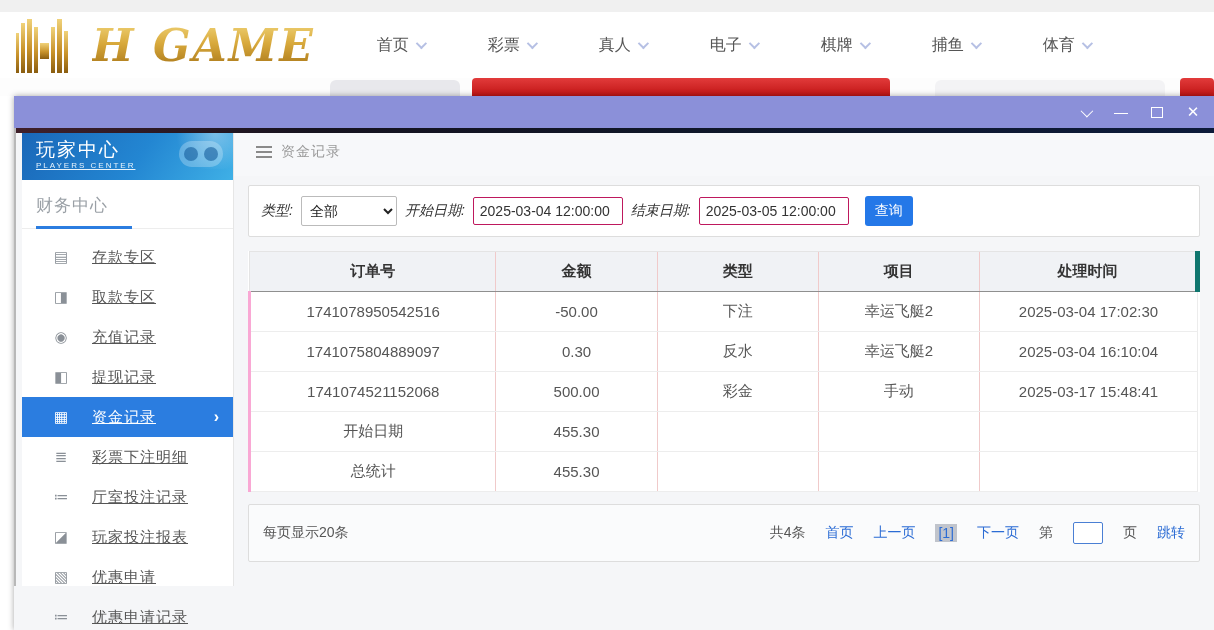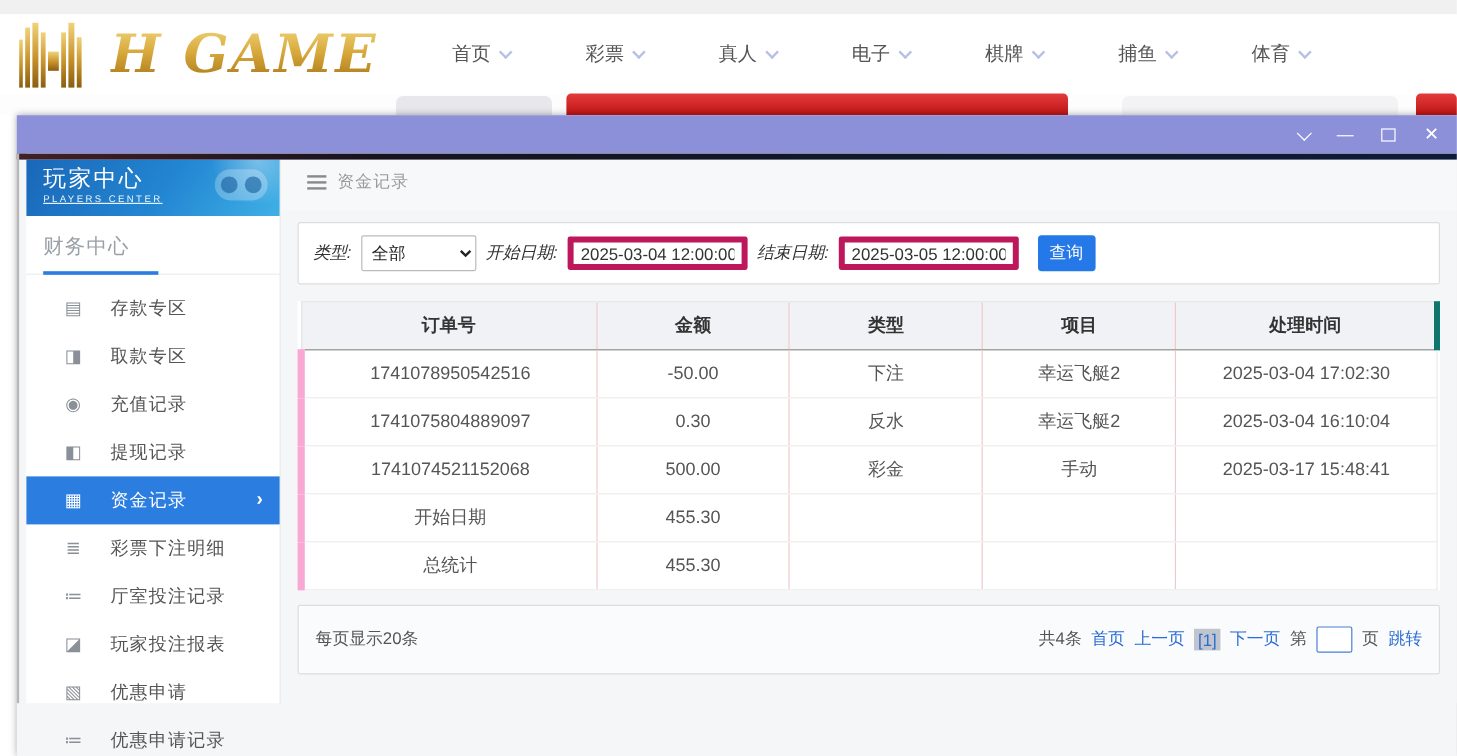--- a/index.html
+++ b/index.html
@@ -59,57 +59,57 @@
     background:rgba(255,255,255,.25); }
   .sb-pad:before, .sb-pad:after { content:""; position:absolute; top:6px; width:14px; height:14px; border-radius:50%; background:rgba(11,84,150,.55); }
   .sb-pad:before { left:5px; } .sb-pad:after { right:5px; }
   .sb-section { padding:14px 0 0 14px; }
   .sb-section-label { color:#9aa0a6; font-size:17px; letter-spacing:1px; }
   .sb-underline-row { margin-top:9px; position:relative; height:3px; border-bottom:1px solid #ededed; }
   .sb-underline { position:absolute; left:14px; top:0; width:96px; height:3px; background:#2b7de0; }
   .sb-menu { margin-top:8px; }
   .sb-item { height:40px; display:flex; align-items:center; padding-left:30px; cursor:pointer; color:#555; }
   .sb-item .sb-icon { width:18px; font-size:15px; color:#8a9097; margin-right:22px; text-align:center; }
-  .sb-item .sb-label { font-size:15px; letter-spacing:1px; }
+  .sb-item .sb-label { font-size:15px; letter-spacing:1px;text-decoration:underline; }
   .sb-item.active { background:#2b7de0; color:#fff; position:relative; }
   .sb-item.active .sb-icon { color:#fff; }
   .sb-item.active .sb-arrow { position:absolute; right:14px; color:#fff; font-size:16px; font-weight:bold; }
 
   
   .main { flex:1; position:relative; background:#f5f6f8; overflow:hidden; }
   .breadcrumb { height:48px; display:flex; align-items:center; padding-left:22px; background:#f7f8fa; }
   .hamburger { width:16px; height:12px; border-top:2px solid #8a8a8a; border-bottom:2px solid #8a8a8a; position:relative; margin-right:9px; }
   .hamburger:before { content:""; position:absolute; left:0; top:3px; width:100%; height:2px; background:#8a8a8a; }
   .bc-text { color:#9a9a9a; font-size:14px; letter-spacing:1px; }
 
   .filter-panel { margin:9px 14px 0 14px; height:52px; background:#fff; border:1px solid #ddd; border-radius:2px;
     display:flex; align-items:center; padding:0 12px; gap:8px; }
   .f-label { font-size:14px; color:#333;font-style:italic; }
   select.f-select { width:96px; height:30px; border:1px solid #bbb; border-radius:2px; font-size:14px; color:#222;
     padding:0 4px; background:#fff; font-family:inherit; }
-  input.f-input { width:150px; height:28px; border:5px solid #be185d; border-radius:2px; font-size:14px; color:#333;
+  input.f-input { width:150px; height:28px; border:1px solid #be185d; border-radius:2px; font-size:14px; color:#333;
     padding:0 6px; font-family:inherit; }
   .f-btn { margin-left:8px; width:48px; height:30px; background:#2478e8; color:#fff; border:none; border-radius:3px;
     font-size:14px; cursor:pointer; font-family:inherit; }
 
   .data-table { margin:14px 14px 0 14px; border-collapse:collapse; width:calc(100% - 28px); table-layout:fixed; background:#fff; }
   .data-table col.c0{width:26%;} .data-table col.c1{width:17%;} .data-table col.c2{width:17%;} .data-table col.c3{width:17%;} .data-table col.c4{width:23%;}
   .data-table th { height:40px; background:#f0f2f5; font-size:15px; color:#333; font-weight:bold;
     border-bottom:1px solid #8f8f8f; border-left:1px solid #f0caca; border-top:1px solid #e4e4e4; }
   .data-table th:first-child { border-left:1px solid #e4e4e4; }
   .data-table th:last-child { border-right:5px solid #0f766e;text-align:center; }
   .data-table td { height:40px; text-align:center; font-size:15px; color:#555;
     border-bottom:1px solid #ededed; border-left:1px solid #f0caca; background:#fff; }
-  .data-table td:first-child { border-left:6px solid #f9a8d4; }
+  .data-table td:first-child { border-left:3px solid #f9a8d4; }
   .data-table td:last-child { border-right:1px solid #ececec; }
 
   .pagination { margin:12px 14px 0 14px; height:58px; background:#fafbfc; border:1px solid #ddd; border-radius:2px;
     display:flex; align-items:center; justify-content:space-between; padding:0 14px; }
   .pg-left { font-size:14px; color:#555; }
-  .pg-right { display:flex; align-items:center; gap:8px; font-size:14px; color:#555; }
+  .pg-right { display:flex; align-items:center; gap:20px; font-size:14px; color:#555; }
   .pg-link { color:#2c6cd4; cursor:pointer; }
   .pg-current { background:#c0c4cc; color:#2c6cd4; padding:1px 3px; cursor:default; }
   .pg-input { width:30px; height:22px; border:1px solid #4a7fd4; border-radius:2px; background:#fff; }
 </style>
 </head>
 <body>
 
 <div class="topstrip"></div>
 
 <header class="site-header">

